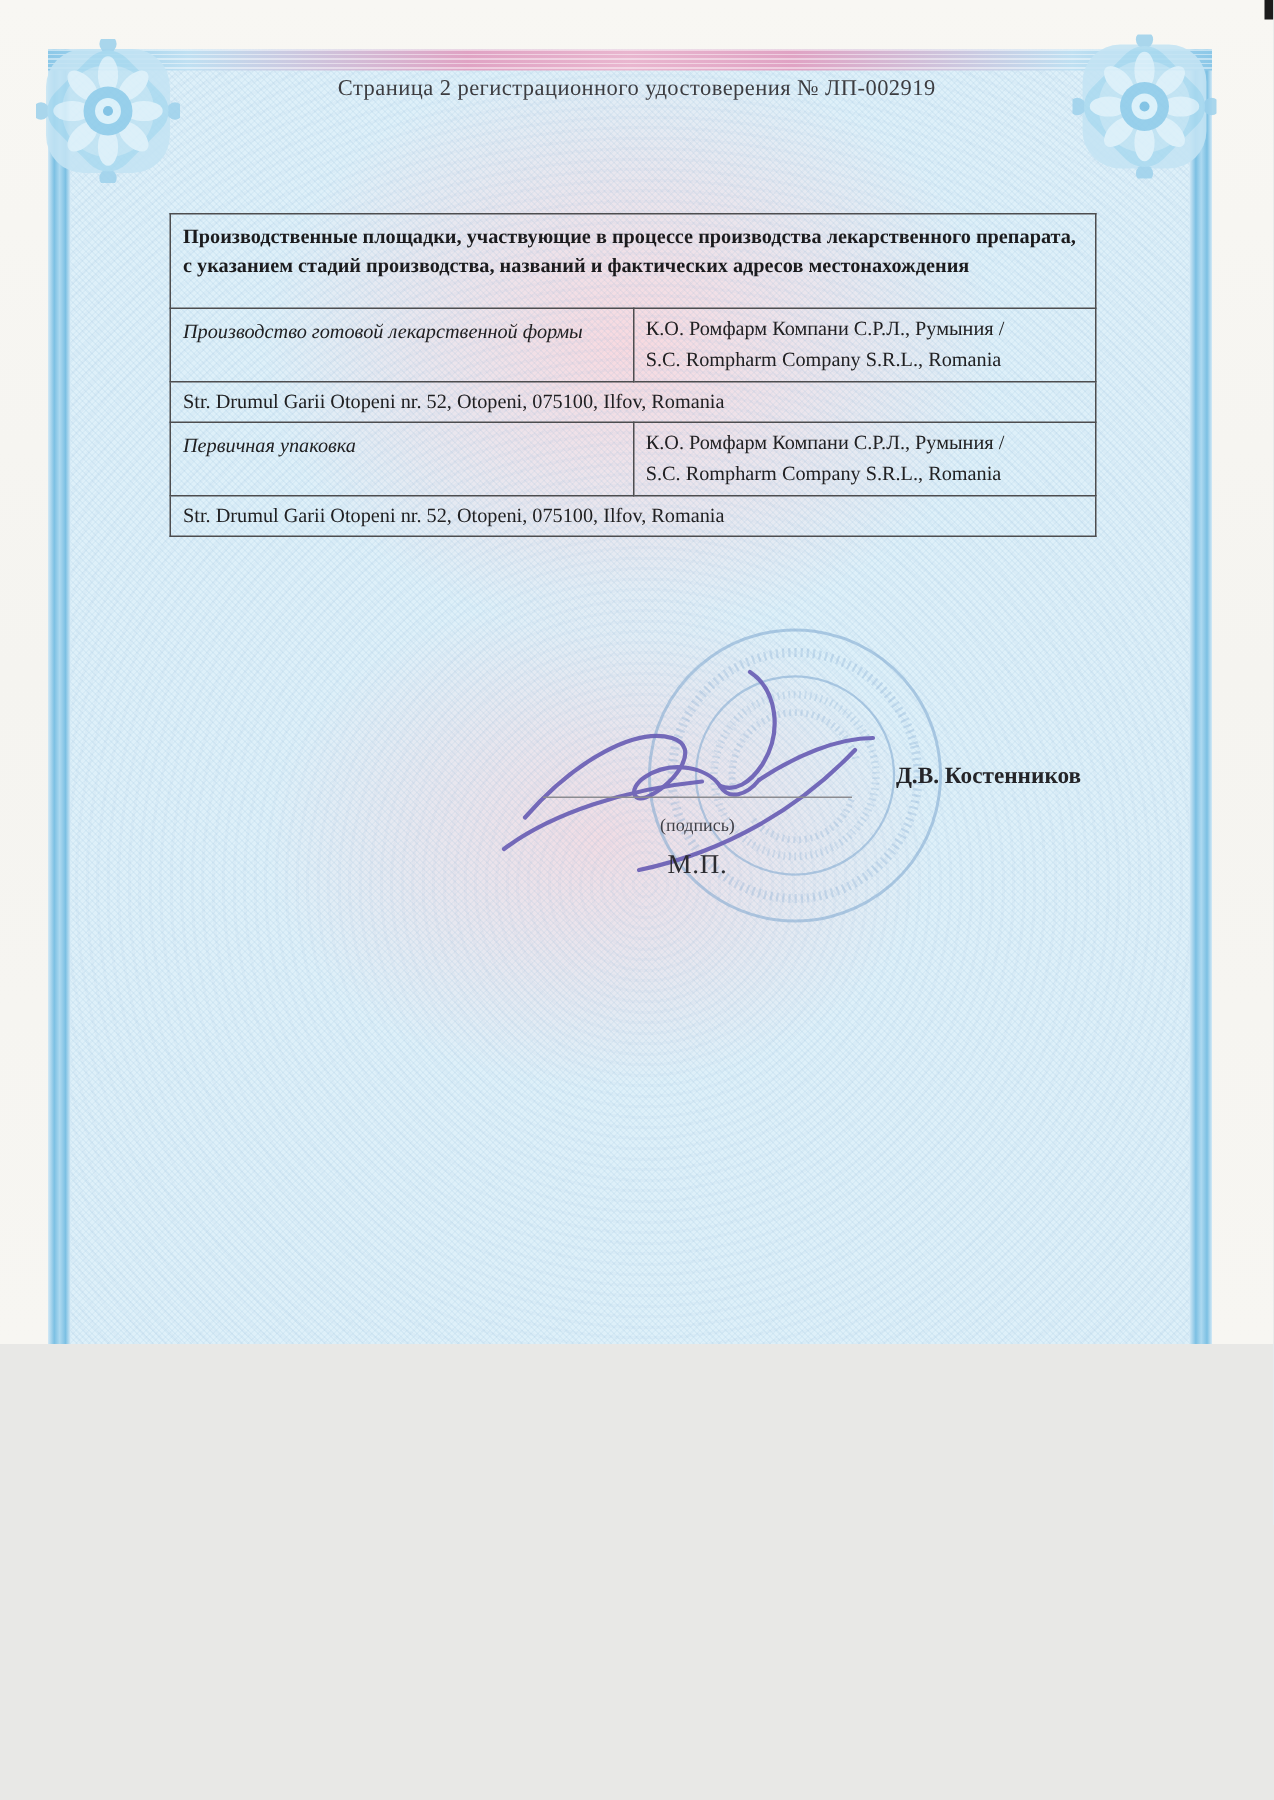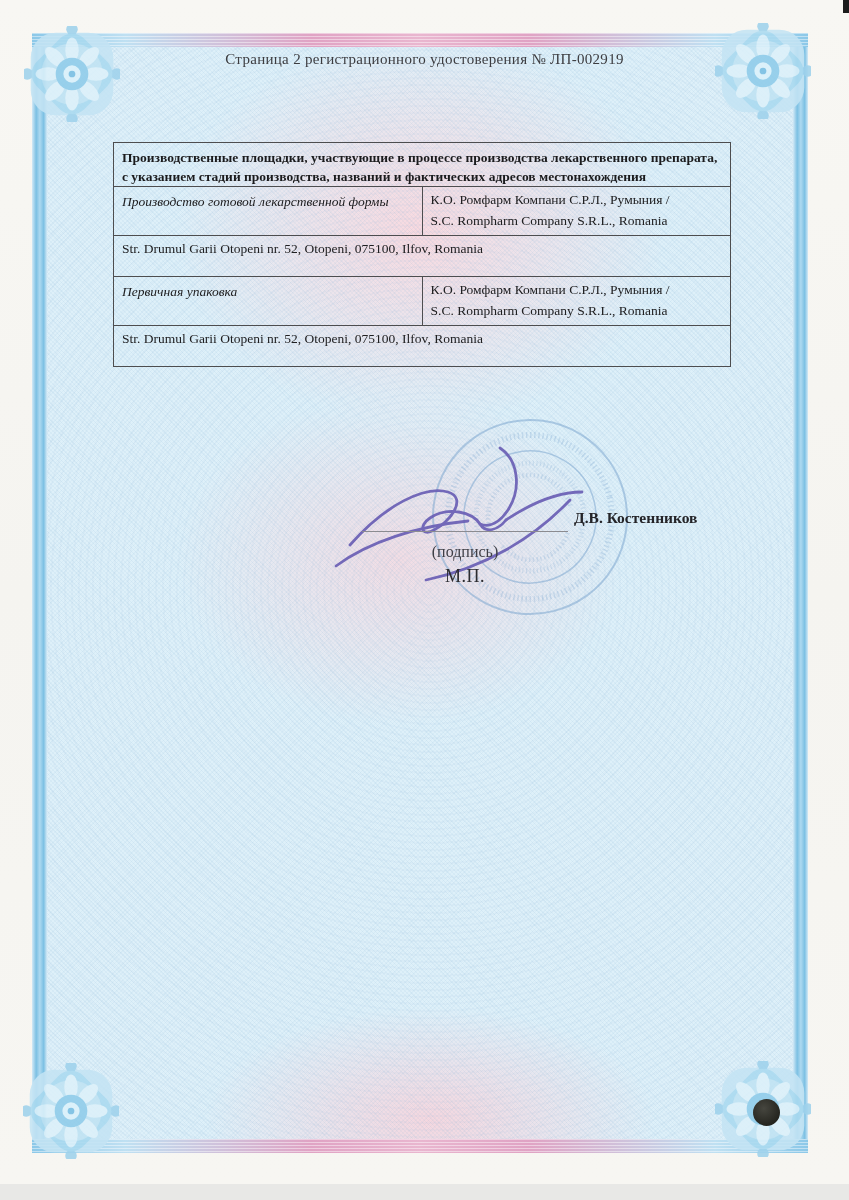--- a/index.html
+++ b/index.html
@@ -1,17 +1,17 @@
 <!DOCTYPE html>
 <html><head>
 <meta charset="utf-8">
 <style>
   html,body{margin:0;padding:0;background:#e8e8e6;}
   .page{
-    position:relative;width:849px;height:1184px;margin:0 auto;
+    position:relative;width:849px;height:896px;margin:0 auto;
     background:
       linear-gradient(180deg,#f8f7f3 0%,#f5f4f0 50%,#f7f6f2 100%);
     font-family:"Liberation Serif","DejaVu Serif",serif;
     overflow:hidden;
   }
   
   .doc-inner{
     position:absolute;left:32px;top:33px;width:776px;height:1120px;
     background:
       radial-gradient(ellipse 340px 270px at 388px 197px, rgba(250,216,222,.95), rgba(250,216,222,0) 72%),
@@ -53,36 +53,36 @@
     position:absolute;left:0;top:51px;width:849px;text-align:center;
     font-size:15px;color:#3c3c40;letter-spacing:.3px;
   }
   
   table.sites{
     position:absolute;left:113px;top:142px;width:618px;
     border-collapse:collapse;table-layout:fixed;
     font-size:13.5px;color:#202022;background:transparent;
   }
   table.sites td{border:1px solid #4d4d4f;vertical-align:top;}
-  td.t-head{font-weight:bold;padding:5px 8px 0 8px;line-height:1.42;color:#1b1b1d;}
+  td.t-head{font-weight:bold;padding:5px 8px 19px 8px;line-height:1.42;color:#1b1b1d;}
   td.t-stage{font-style:italic;padding:6px 8px;width:346px;line-height:1.4;}
   td.t-company{padding:3px 8px 4px 8px;line-height:1.5;width:270px;font-family:Liberation Serif, serif;}
-  td.t-addr{padding:4px 8px 19px 8px;line-height:1.3;}
+  td.t-addr{padding:4px 8px 5px 8px;line-height:1.3;}
   
   .sig-title{
     position:absolute;left:115px;top:507px;width:255px;
     font-weight:bold;font-size:15.5px;line-height:1.45;color:#242428;
   }
   .signer{
     position:absolute;left:574px;top:509px;width:170px;
-    font-weight:bold;font-size:15.5px;color:#242428;
+    font-weight:bold;font-size:15.5px;color:#242428;text-align:center;
   }
   .sig-line{position:absolute;left:362px;top:531px;width:206px;height:1px;background:#8b8b90;}
   .sig-caption{position:absolute;left:362px;top:543px;width:206px;text-align:center;
-    font-size:16px;color:#3f3f46;}
+    font-size:12px;color:#3f3f46;}
   .seal-caption{position:absolute;left:362px;top:566px;width:206px;text-align:center;
     font-size:18px;color:#2c2c30;letter-spacing:.5px;}
   .stamp{position:absolute;left:418px;top:405px;width:224px;height:224px;opacity:.55;}
   .signature-ink{position:absolute;left:330px;top:430px;width:262px;height:152px;}
   
   .punch-hole{
     position:absolute;left:753px;top:1099px;width:27px;height:27px;border-radius:50%;
     background:radial-gradient(circle at 40% 35%, #46463f, #25251f 70%);
   }
   .scan-artifact{position:absolute;left:843px;top:0;width:6px;height:13px;background:#1c1c1c;}

